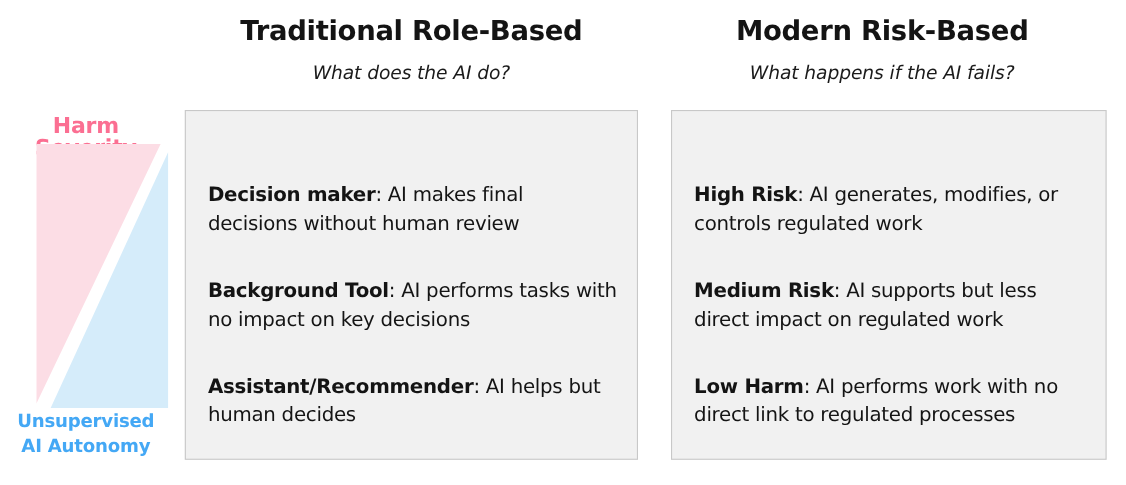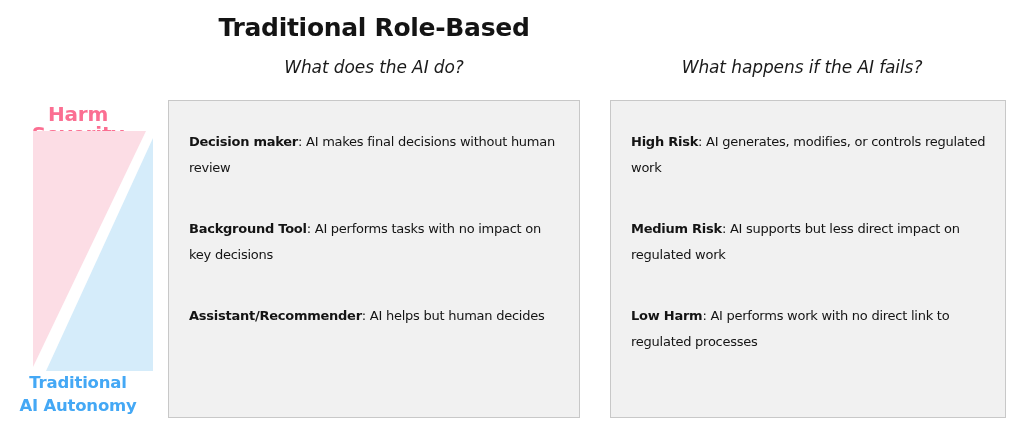--- a/index.html
+++ b/index.html
@@ -101,45 +101,46 @@
     right: 6px;
     height: 318px;
     background: #f1f1f1;
     border: 1px solid #c8c8c8;
     box-sizing: border-box;
     padding: 28px 18px 0 20px;
   }
   #column-modern .panel { left: 18px; right: 6px; }
 
   .panel-item {
-    font-size: 13px;
+    font-size: 18px;
     line-height: 25.5px;
     color: #141414;
     letter-spacing: -0.25px;
     margin-bottom: 36px;
+    margin-top: 36px;
   }
   .panel-item:last-child { margin-bottom: 0; }
   .panel-item .term { font-weight: bold; }
 </style>
 </head>
 <body>
 
 <div id="axis-legend">
 
   <div id="axis-top-label">Harm Severity</div>
 
   <div id="axis-gradient-box">
     <svg viewBox="0 0 120 240" preserveAspectRatio="none">
       <polygon points="0,0 113,0 0,236" fill="#fcdde5"></polygon>
       <polygon points="120,7 120,240 13,240" fill="#d5ecfa"></polygon>
     </svg>
   </div>
 
   <div id="axis-bottom-label">
-    <div>Traditional</div>
+    <div>Unsupervised</div>
     <div>AI Autonomy</div>
   </div>
 
 </div>
 
 <div class="column" id="column-traditional">
 
   <div class="column-title">Traditional Role-Based</div>
 
   <div class="column-subtitle">What does the AI do?</div>
@@ -156,20 +157,21 @@
 
     <div class="panel-item">
       <span class="term">Assistant/Recommender</span><span>: AI helps but human decides</span>
     </div>
 
   </div>
 </div>
 
 <div class="column" id="column-modern">
 
+  <div class="column-title">Modern Risk-Based</div>
 
   <div class="column-subtitle">What happens if the AI fails?</div>
 
   <div class="panel">
 
     <div class="panel-item">
       <span class="term">High Risk</span><span>: AI generates, modifies, or controls regulated work</span>
     </div>
 
     <div class="panel-item">

